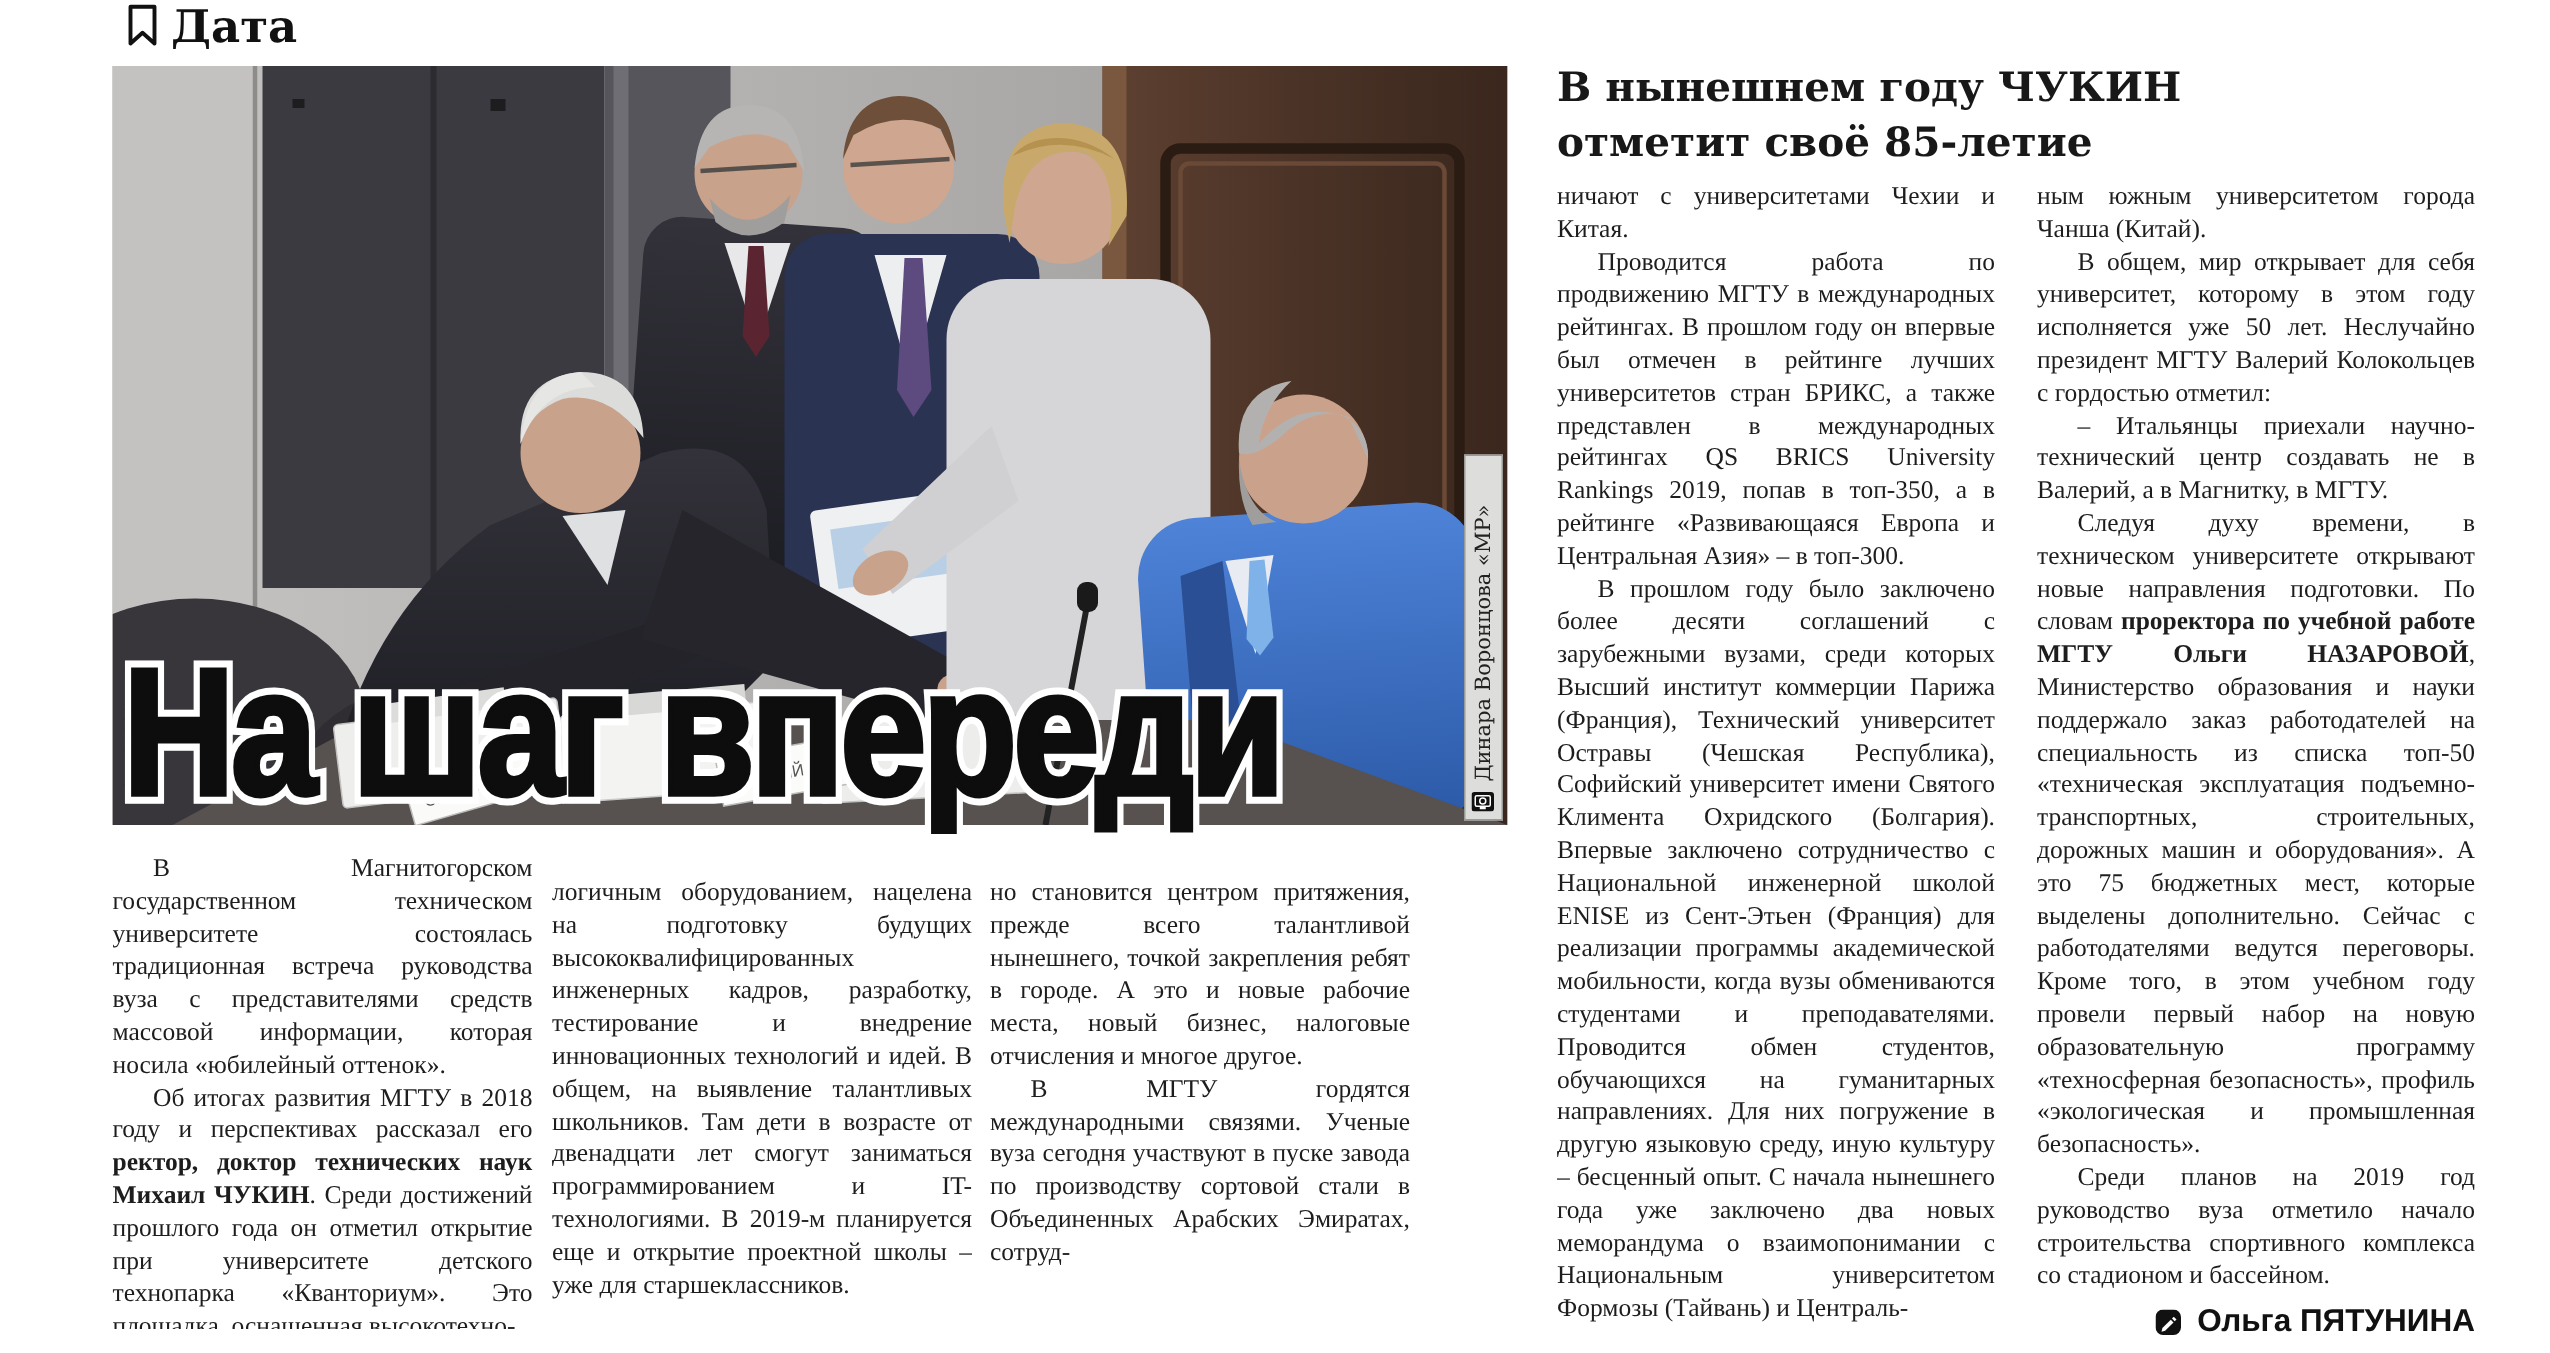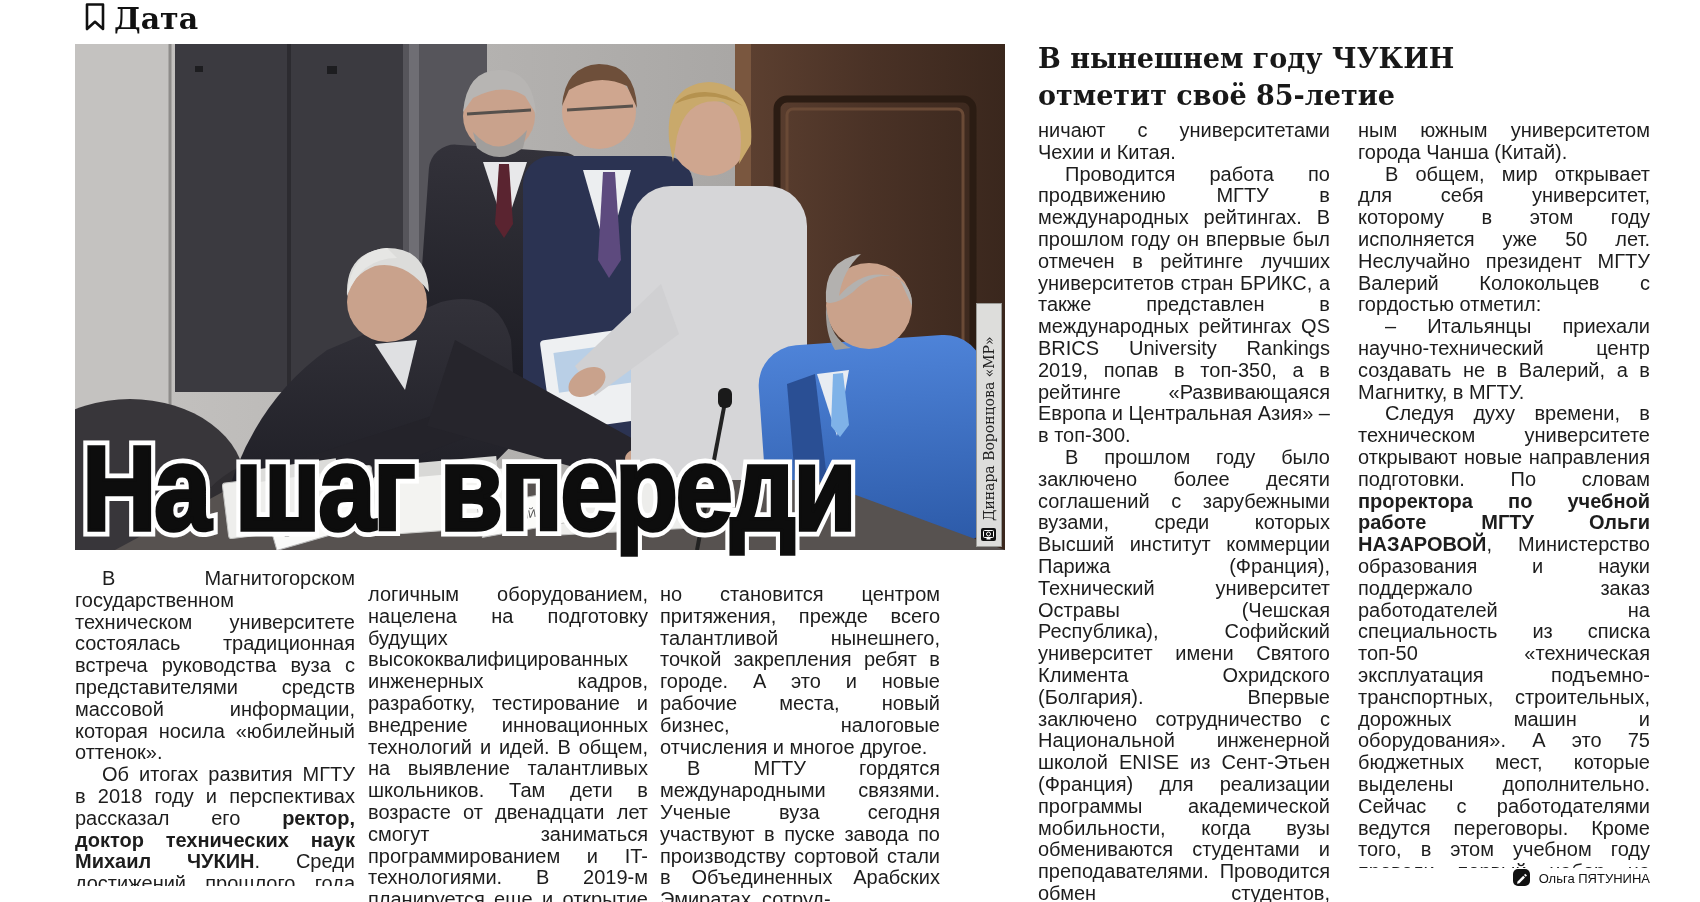--- a/index.html
+++ b/index.html
@@ -28,33 +28,33 @@
     white-space:nowrap;pointer-events:none;}
   .main-headline .stroke,.main-headline .fill{position:absolute;left:0;top:0;}
   .main-headline .stroke{color:#fff;-webkit-text-stroke:13px #ffffff;}
   .main-headline .fill{color:#0d0d0d;-webkit-text-stroke:3.5px #0d0d0d;}
 
   
   .subhead{position:absolute;left:1038px;top:40px;width:420px;
     font-family:"DejaVu Serif",serif;font-weight:700;font-size:27px;line-height:37px;color:#181818;}
 
   
-  .col{position:absolute;font-size:20px;line-height:21.8px;text-align:justify;overflow:hidden;}
+  .col{position:absolute;font-size:17px;line-height:21.8px;text-align:justify;overflow:hidden;font-family:Liberation Serif, serif;}
   .col p{margin:0;}
   .col p.indent{text-indent:27px;}
   .col .bold{font-weight:700;}
   .col-1{left:75px;  top:568px;width:280px;height:318px;}
   .col-2{left:368px; top:584px;width:280px;height:318px;}
   .col-3{left:660px; top:584px;width:280px;height:318px;}
   .col-4{left:1038px;top:120px;width:292px;height:782px;}
   .col-5{left:1358px;top:120px;width:292px;height:748px;}
 
   
   .byline{position:absolute;left:1358px;top:869px;width:292px;text-align:right;
-    font-size:13px;font-weight:400;color:#111;}
+    font-size:21px;font-weight:700;color:#111;}
   .byline-icon{display:inline-block;vertical-align:-3px;margin-right:5px;}
 </style>
 </head>
 <body>
 
 <div class="page">
 
   <div class="kicker">
     <span>
       <svg width="22" height="30" viewBox="0 0 22 30">

